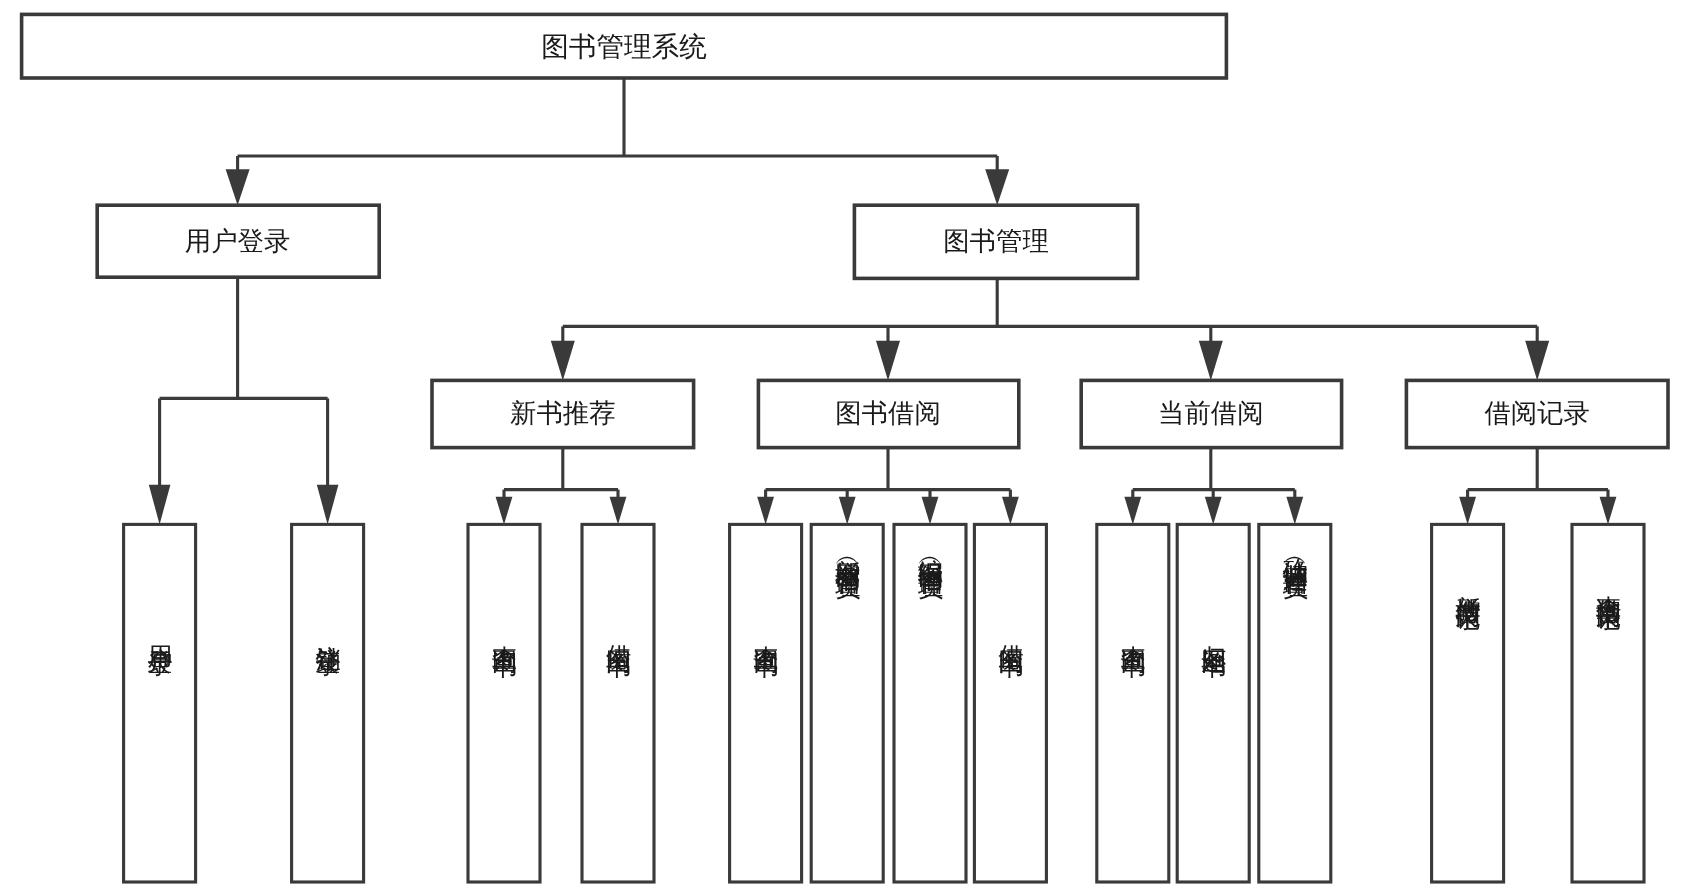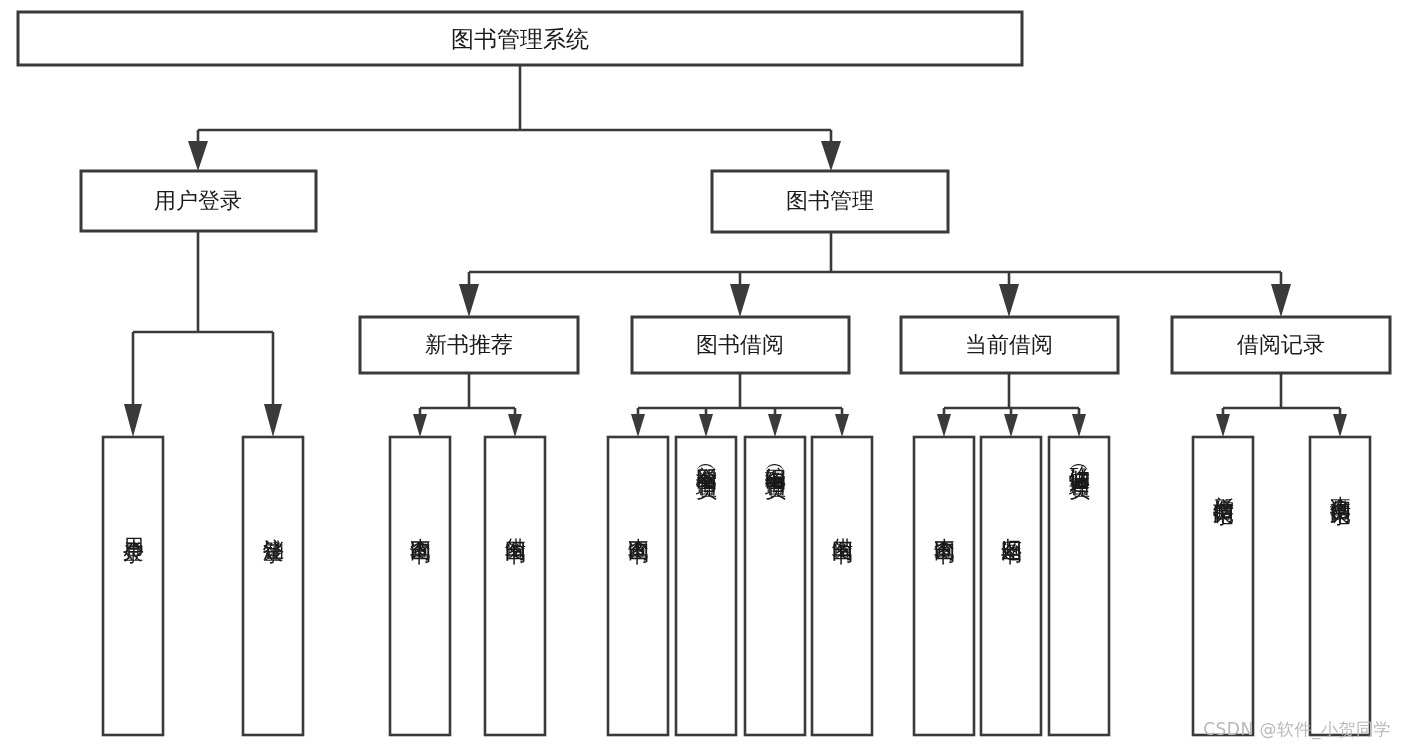--- a/index.html
+++ b/index.html
@@ -276,15 +276,14 @@
     <span class="leaf-label">确认归还（管理员）</span>
   </div>
 
   <div class="leaf-label-wrap" style="left:1193px; top:437px; width:60px; height:298px; padding-top:42px;">
     <span class="leaf-label">新增借阅记录</span>
   </div>
   <div class="leaf-label-wrap" style="left:1310px; top:437px; width:60px; height:298px; padding-top:42px;">
     <span class="leaf-label">查询借阅记录</span>
   </div>
 
-  <div class="watermark">CSDN @软件_小贺同学</div>
 
 </div>
 
 </body></html>

